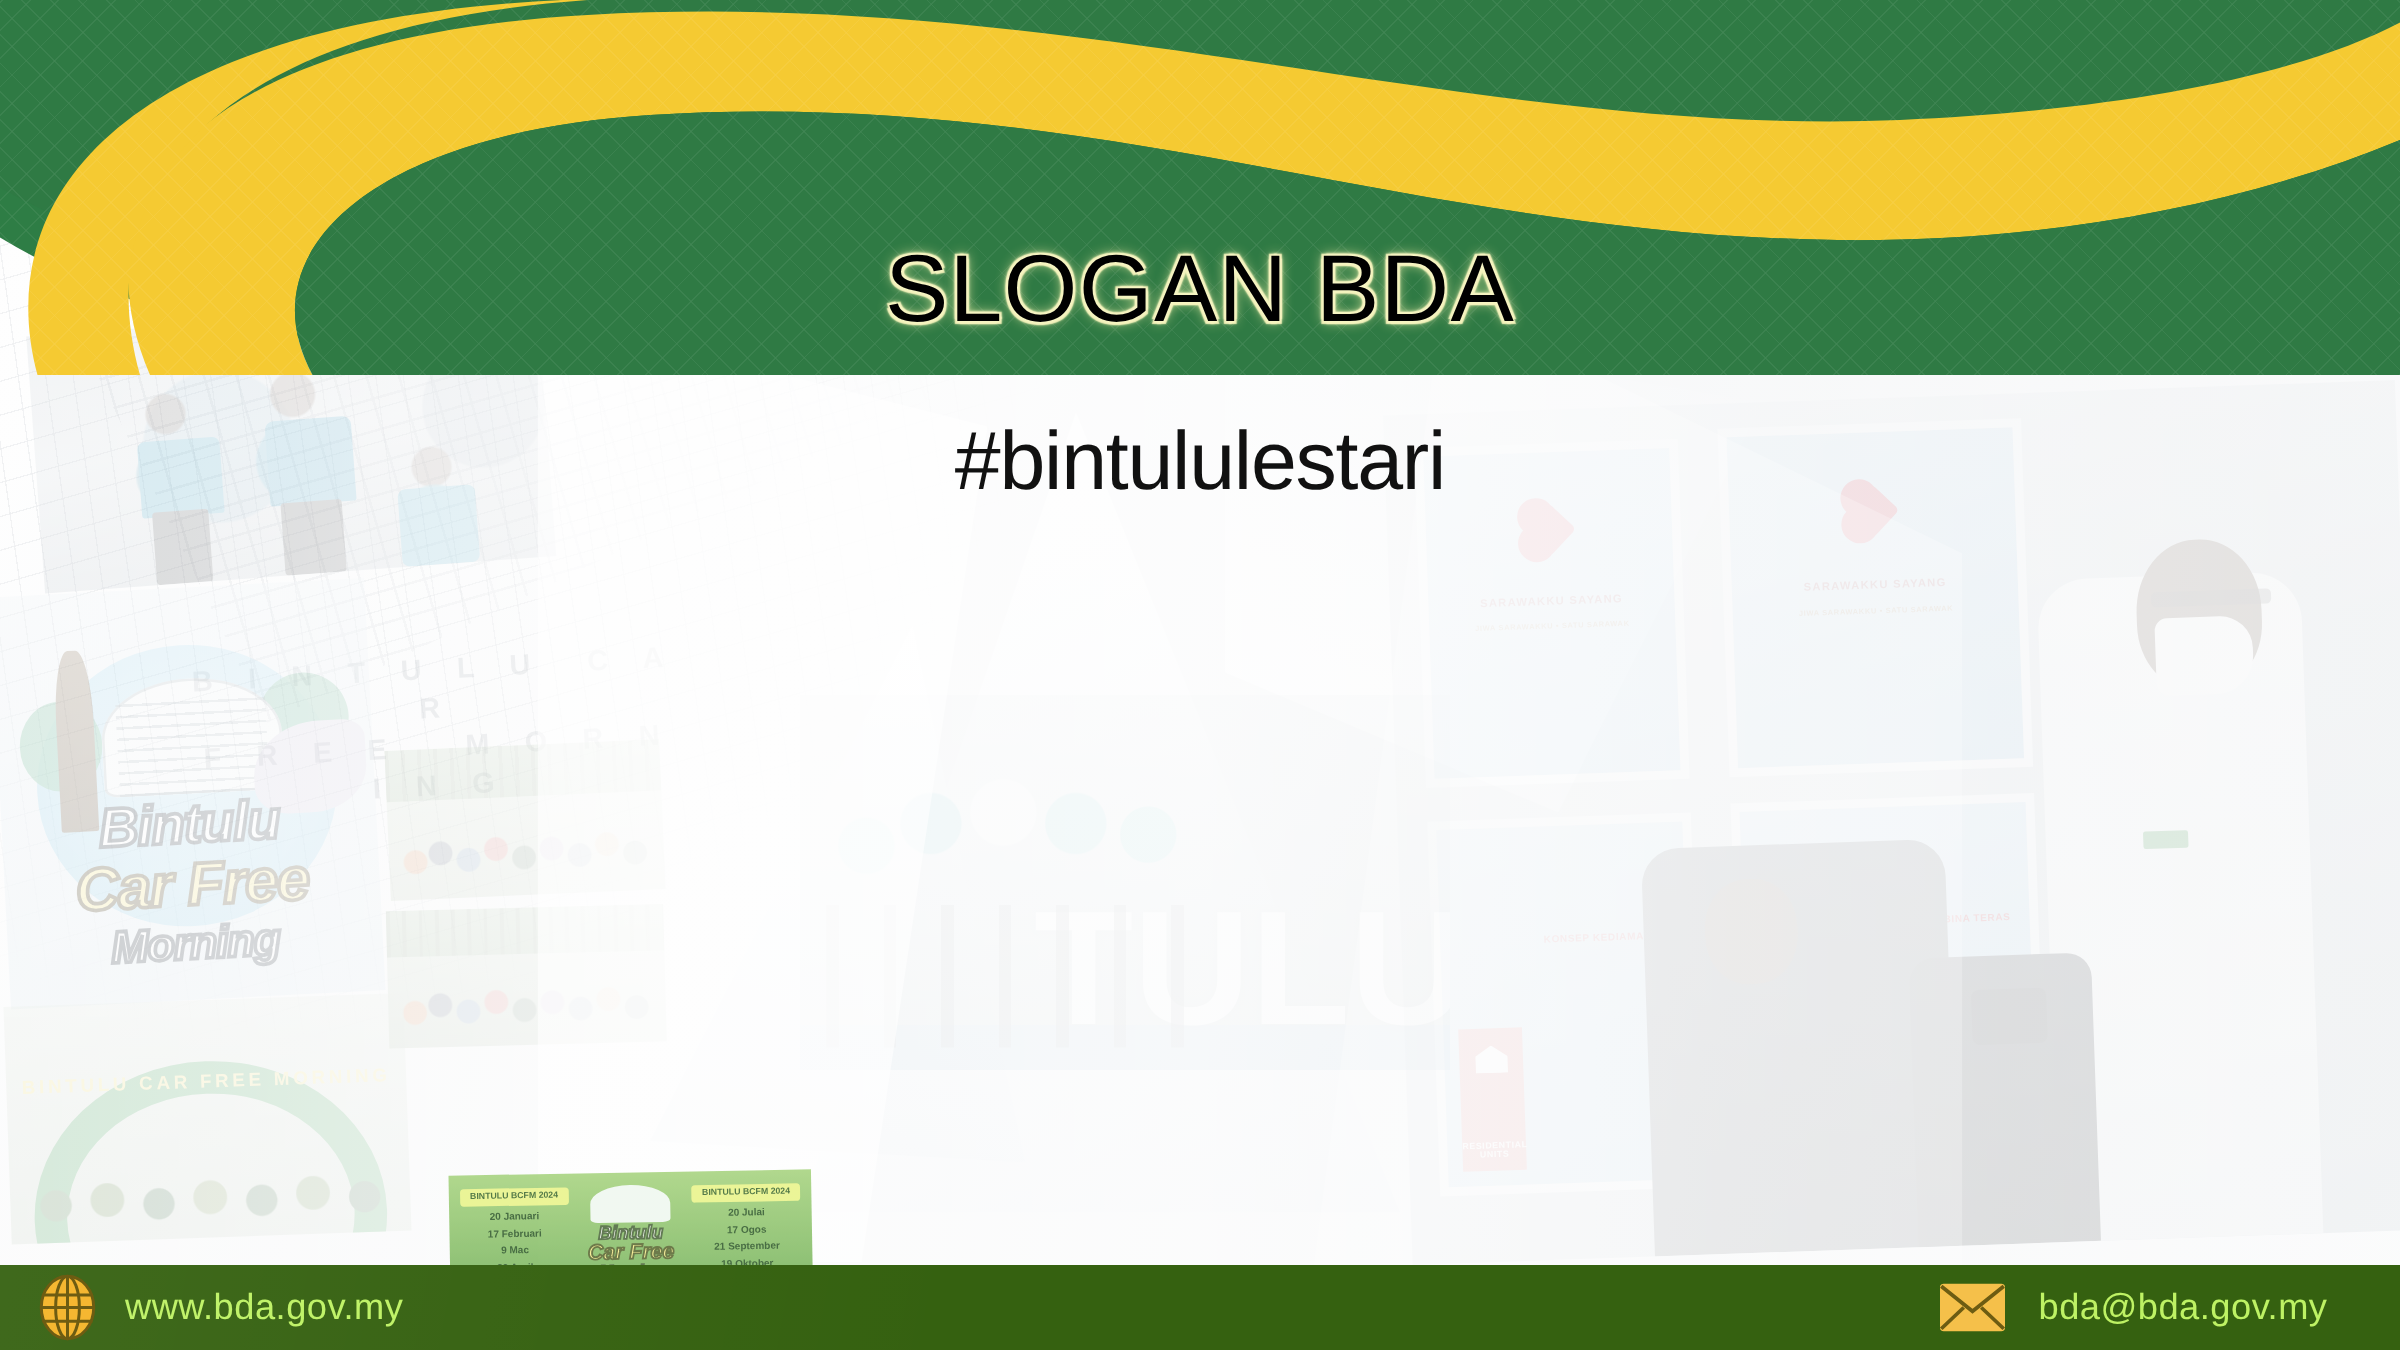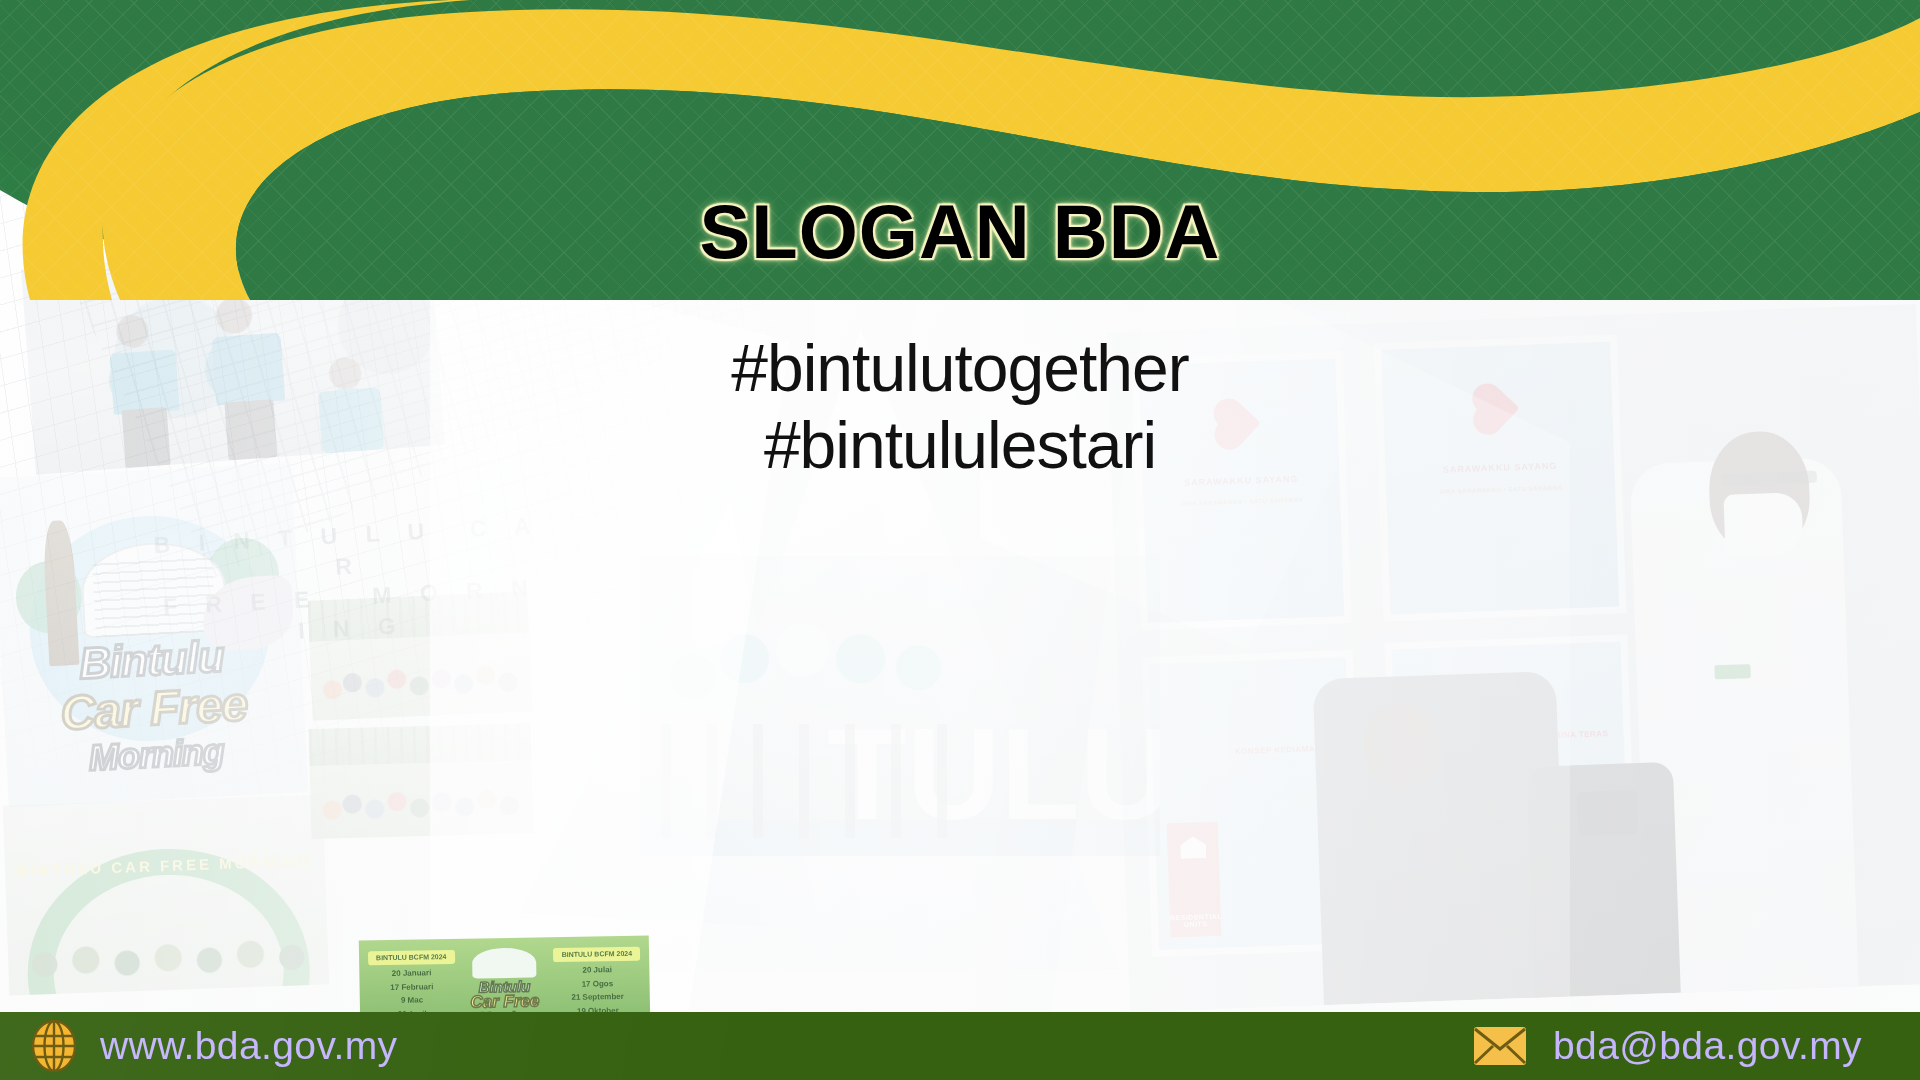--- a/index.html
+++ b/index.html
@@ -263,38 +263,38 @@
      clip-path:polygon(20% 0%, 100% 26%, 100% 100%, 0% 100%); opacity:.45; }
   .sheen-b { left:430px; top:250px; width:360px; height:760px;
      clip-path:polygon(0% 0%, 100% 12%, 72% 100%, 0% 100%);
      background:rgba(255,255,255,.62); }
   .veil { position:absolute; left:0; top:190px; width:1920px; height:830px;
      background:linear-gradient(90deg, rgba(255,255,255,.42) 0%, rgba(255,255,255,.72) 28%, rgba(255,255,255,.80) 50%, rgba(255,255,255,.62) 72%, rgba(255,255,255,.50) 100%);
      pointer-events:none; }
 
   
   .title { position:absolute; left:0; top:188px; width:1920px; text-align:center;
-     font-size:76px; font-weight:700; color:#000; letter-spacing:1px;
+     font-size:76px; font-weight:400; color:#000; letter-spacing:1px;
      text-shadow:
         0 0 4px #f7f6c8, 0 0 4px #f7f6c8,
         2px 2px 1px #f4f2b8, -2px 2px 1px #f4f2b8,
         2px -2px 1px #f4f2b8, -2px -2px 1px #f4f2b8,
         0 0 10px rgba(245,243,170,.95); }
   .hashtags { position:absolute; left:0; top:330px; width:1920px; text-align:center;
      color:#111; font-size:66px; font-weight:400; line-height:1.17;
      letter-spacing:-1px; }
   .hashtags div { white-space:nowrap; }
 
   
   .footer { position:absolute; left:0; bottom:0; width:1920px; height:68px;
      background:#356110; display:flex; align-items:center; }
   .footer-left { display:flex; align-items:center; margin-left:30px; gap:22px; }
   .footer-right { display:flex; align-items:center; margin-left:auto;
      margin-right:58px; gap:26px; }
-  .foot-txt { color:#c4b5fd; font-size:39px; letter-spacing:.4px; }
+  .foot-txt { color:#bef264; font-size:29px; letter-spacing:.4px; }
   .globe { width:48px; height:54px; position:relative; }
   .globe svg { display:block; }
   .env { width:54px; height:40px; position:relative; }
   .env svg { display:block; }
   
   .foot-wedge { position:absolute; left:0; bottom:0; width:1100px; height:68px;
      background:linear-gradient(100deg, rgba(255,255,255,.05), transparent 70%);
      pointer-events:none; }
 </style>
 </head>
@@ -440,21 +440,20 @@
       <path d="M30 300 C-10 150 110 16 450 0 L470 0 C170 22 70 150 112 300 Z" fill="#f5ca32"></path>
 
       <path d="M120 300 C100 210 150 120 300 86 C230 150 196 228 222 300 Z" fill="#ffffff" opacity="0"></path>
     </svg>
     <div class="hdr-texture"></div>
   </div>
 
   <div class="title">SLOGAN BDA</div>
 
   <div class="hashtags">
-    <div>#bintulutogether</div>
     <div>#bintululestari</div>
   </div>
 
   <div class="footer">
     <div class="foot-wedge"></div>
     <div class="footer-left">
       <span class="globe">
         <svg width="48" height="54" viewBox="0 0 48 54">
           <ellipse cx="24" cy="27" rx="21" ry="25" fill="#f5b731"></ellipse>
           <g stroke="#6d5c12" stroke-width="2.4" fill="none">

